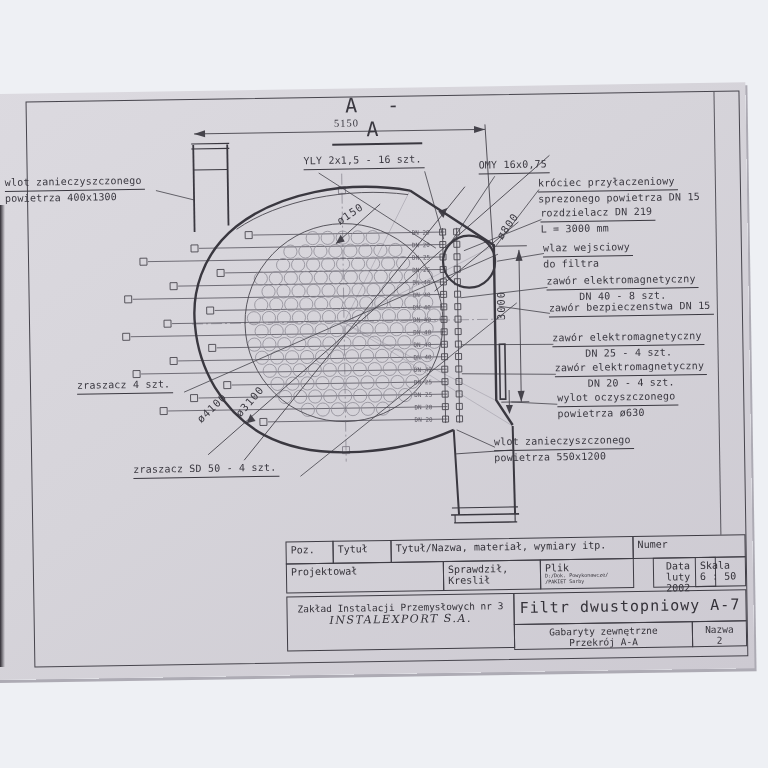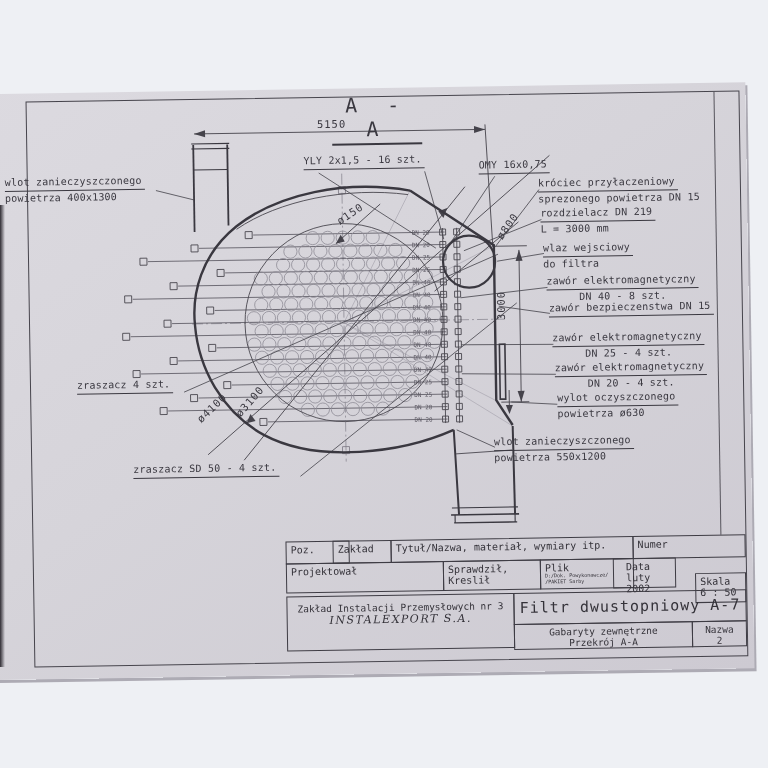--- a/index.html
+++ b/index.html
@@ -352,21 +352,21 @@
 
         <line x1="197" y1="142" x2="197" y2="229" stroke-width="1.8"></line>
         <line x1="231" y1="142" x2="231" y2="223" stroke-width="1.8"></line>
         <line x1="195" y1="141" x2="233" y2="141" stroke-width="1.2"></line>
         <line x1="195" y1="146" x2="233" y2="146" stroke-width="1.2"></line>
         <line x1="197" y1="167" x2="231" y2="167" stroke-width="1"></line>
       </g>
     </svg>
 
     <div class="sec-title">A - A</div>
-    <div class="dim" style="left:321px;top:117px;">5150</div>
+    <div class="dim" style="left:338px;top:117px;font-family:Liberation Serif, serif;">5150</div>
     <div class="dim" style="left:496px;top:322px;transform:rotate(-90deg);transform-origin:left top;">3000</div>
     <div class="dim" style="left:338px;top:207px;transform:rotate(-33deg);">ø150</div>
     <div class="dim" style="left:495px;top:222px;transform:rotate(-54deg);">ø800</div>
     <div class="dim" style="left:193px;top:399px;transform:rotate(-43deg);">ø4100</div>
     <div class="dim" style="left:231px;top:393px;transform:rotate(-48deg);">ø3100</div>
 
     <div class="lbl" style="left:307px;top:153px;"><span class="u">YLY 2x1,5 - 16 szt.</span></div>
     <div class="lbl" style="left:482px;top:160px;"><span class="u">OMY 16x0,75</span></div>
 
     <div class="lbl" style="left:8px;top:170px;">
@@ -410,37 +410,37 @@
     <div class="lbl" style="left:557px;top:394px;">
       <span class="u">wylot oczyszczonego</span>
       <span class="l2">powietrza ø630</span>
     </div>
     <div class="lbl" style="left:493px;top:437px;">
       <span class="u">wlot zanieczyszczonego</span>
       <span class="l2">powietrza 550x1200</span>
     </div>
 
     <div>
-      <div class="cell" style="left:283px;top:540px;width:64px;height:23px;">Poz.</div>
-      <div class="cell" style="left:330px;top:540px;width:59px;height:23px;">Zakład</div>
+      <div class="cell" style="left:283px;top:540px;width:48px;height:23px;">Poz.</div>
+      <div class="cell" style="left:330px;top:540px;width:59px;height:23px;">Tytuł</div>
       <div class="cell" style="left:388px;top:540px;width:243px;height:23px;">Tytuł/Nazwa, materiał, wymiary itp.</div>
       <div class="cell" style="left:630px;top:540px;width:113px;height:23px;">Numer</div>
 
       <div class="cell" style="left:283px;top:562px;width:158px;height:30px;">Projektował</div>
       <div class="cell" style="left:440px;top:562px;width:98px;height:30px;">Sprawdził, Kreslił</div>
       <div class="cell" style="left:537px;top:562px;width:94px;height:30px;">
         <div>Plik</div>
         <div class="tiny">D:/Dok. Powykonawcze/</div>
         <div class="tiny">/PAKIET Sarby</div>
       </div>
-      <div class="cell stack" style="left:610px;top:562px;width:63px;height:30px;padding-left:12px;">
+      <div class="cell stack" style="left:650px;top:562px;width:63px;height:30px;padding-left:12px;">
         <div>Data</div>
         <div>luty 2002</div>
       </div>
-      <div class="cell stack" style="left:692px;top:562px;width:51px;height:30px;margin-top:16px;">
+      <div class="cell stack" style="left:692px;top:562px;width:51px;height:30px;">
         <div>Skala</div>
         <div>6 : 50</div>
       </div>
 
       <div class="cell" style="left:283px;top:595px;width:228px;height:55px;">
         <div class="firma1">Zakład Instalacji Przemysłowych nr 3</div>
         <div class="firma2">INSTALEXPORT S.A.</div>
       </div>
       <div class="cell tb-title" style="left:510px;top:595px;width:233px;height:32px;">Filtr dwustopniowy A-7</div>
       <div class="cell tb-center stack" style="left:510px;top:626px;width:179px;height:26px;font-size:9.5px;">

